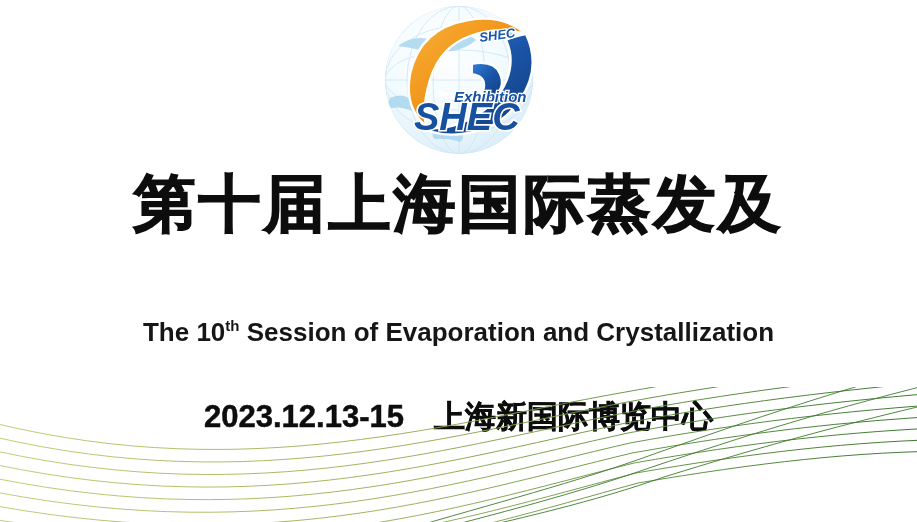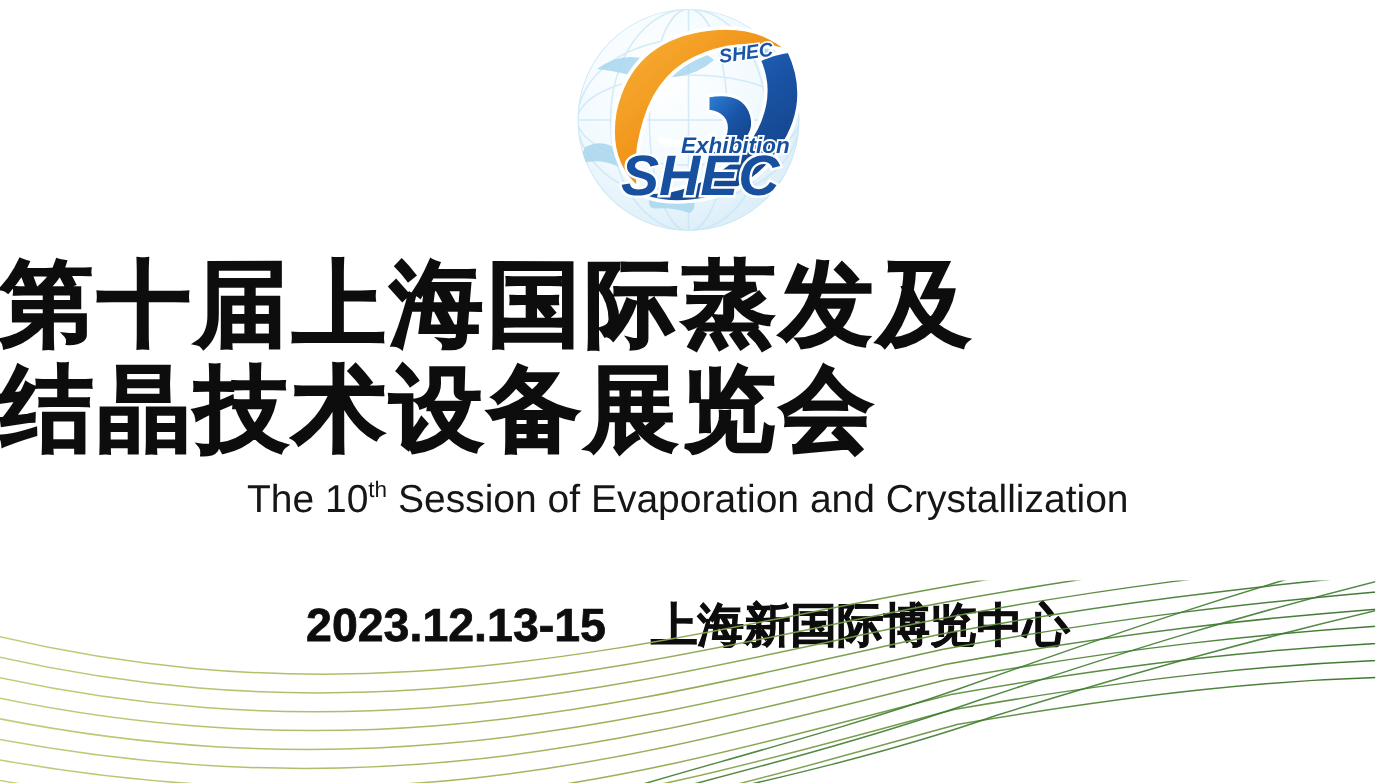--- a/index.html
+++ b/index.html
@@ -26,20 +26,21 @@
     width: 166px;
     height: 156px;
   }
   #logo-wrap svg { display: block; width: 166px; height: 156px; }
 
   
   .cn-title {
     position: absolute;
     left: 0;
     width: 917px;
+    text-align: center;
     color: #0d0d0d;
     font-family: "Liberation Sans", "DejaVu Sans", sans-serif;
     font-weight: 700;
     font-size: 62px;
     line-height: 68px;
     letter-spacing: 3px;
     white-space: nowrap;
     -webkit-text-stroke: 1.4px #0d0d0d;
   }
   #cn-title-1 { top: 170px; }
@@ -50,21 +51,21 @@
     left: 0;
     width: 917px;
     text-align: center;
     color: #161616;
     font-family: "Liberation Sans", "DejaVu Sans", sans-serif;
     font-weight: 400;
     font-size: 26px;
     line-height: 30px;
     white-space: nowrap;
   }
-  #en-title-1 { top: 317px; }
+  #en-title-1 { top: 317px; font-weight: bold; }
   #en-title-2 { top: 347px; }
   #en-title-1 sup {
     font-size: 15px;
     vertical-align: super;
     line-height: 0;
   }
 
   #date-venue {
     position: absolute;
     left: 0;
@@ -164,21 +165,20 @@
 
       <text x="104" y="40" font-family="Liberation Sans, sans-serif" font-size="13" font-weight="700" font-style="italic" fill="#1a55a8" stroke="#ffffff" stroke-width="2.2" paint-order="stroke" transform="rotate(-8 104 40)">SHEC</text>
 
       <text x="78" y="100" font-family="Liberation Sans, sans-serif" font-size="15" font-weight="700" font-style="italic" fill="#16509f" stroke="#ffffff" stroke-width="2.4" paint-order="stroke">Exhibition</text>
 
       <text x="38" y="128" font-family="Liberation Sans, sans-serif" font-size="38" font-weight="700" font-style="italic" fill="#16509f" stroke="#ffffff" stroke-width="3.2" paint-order="stroke">SHEC</text>
     </svg>
   </div>
 
   <div class="cn-title" id="cn-title-1">第十届上海国际蒸发及</div>
-  <div class="cn-title" id="cn-title-2">结晶技术设备展览会</div>
 
   <div class="en-title" id="en-title-1">
     <span>The 10</span><sup>th</sup><span> Session of Evaporation and Crystallization</span>
   </div>
 
   <div id="date-venue">
     <span>2023.12.13-15</span><span class="gap"></span><span>上海新国际博览中心</span>
   </div>
 
   <div id="deco-curves">

